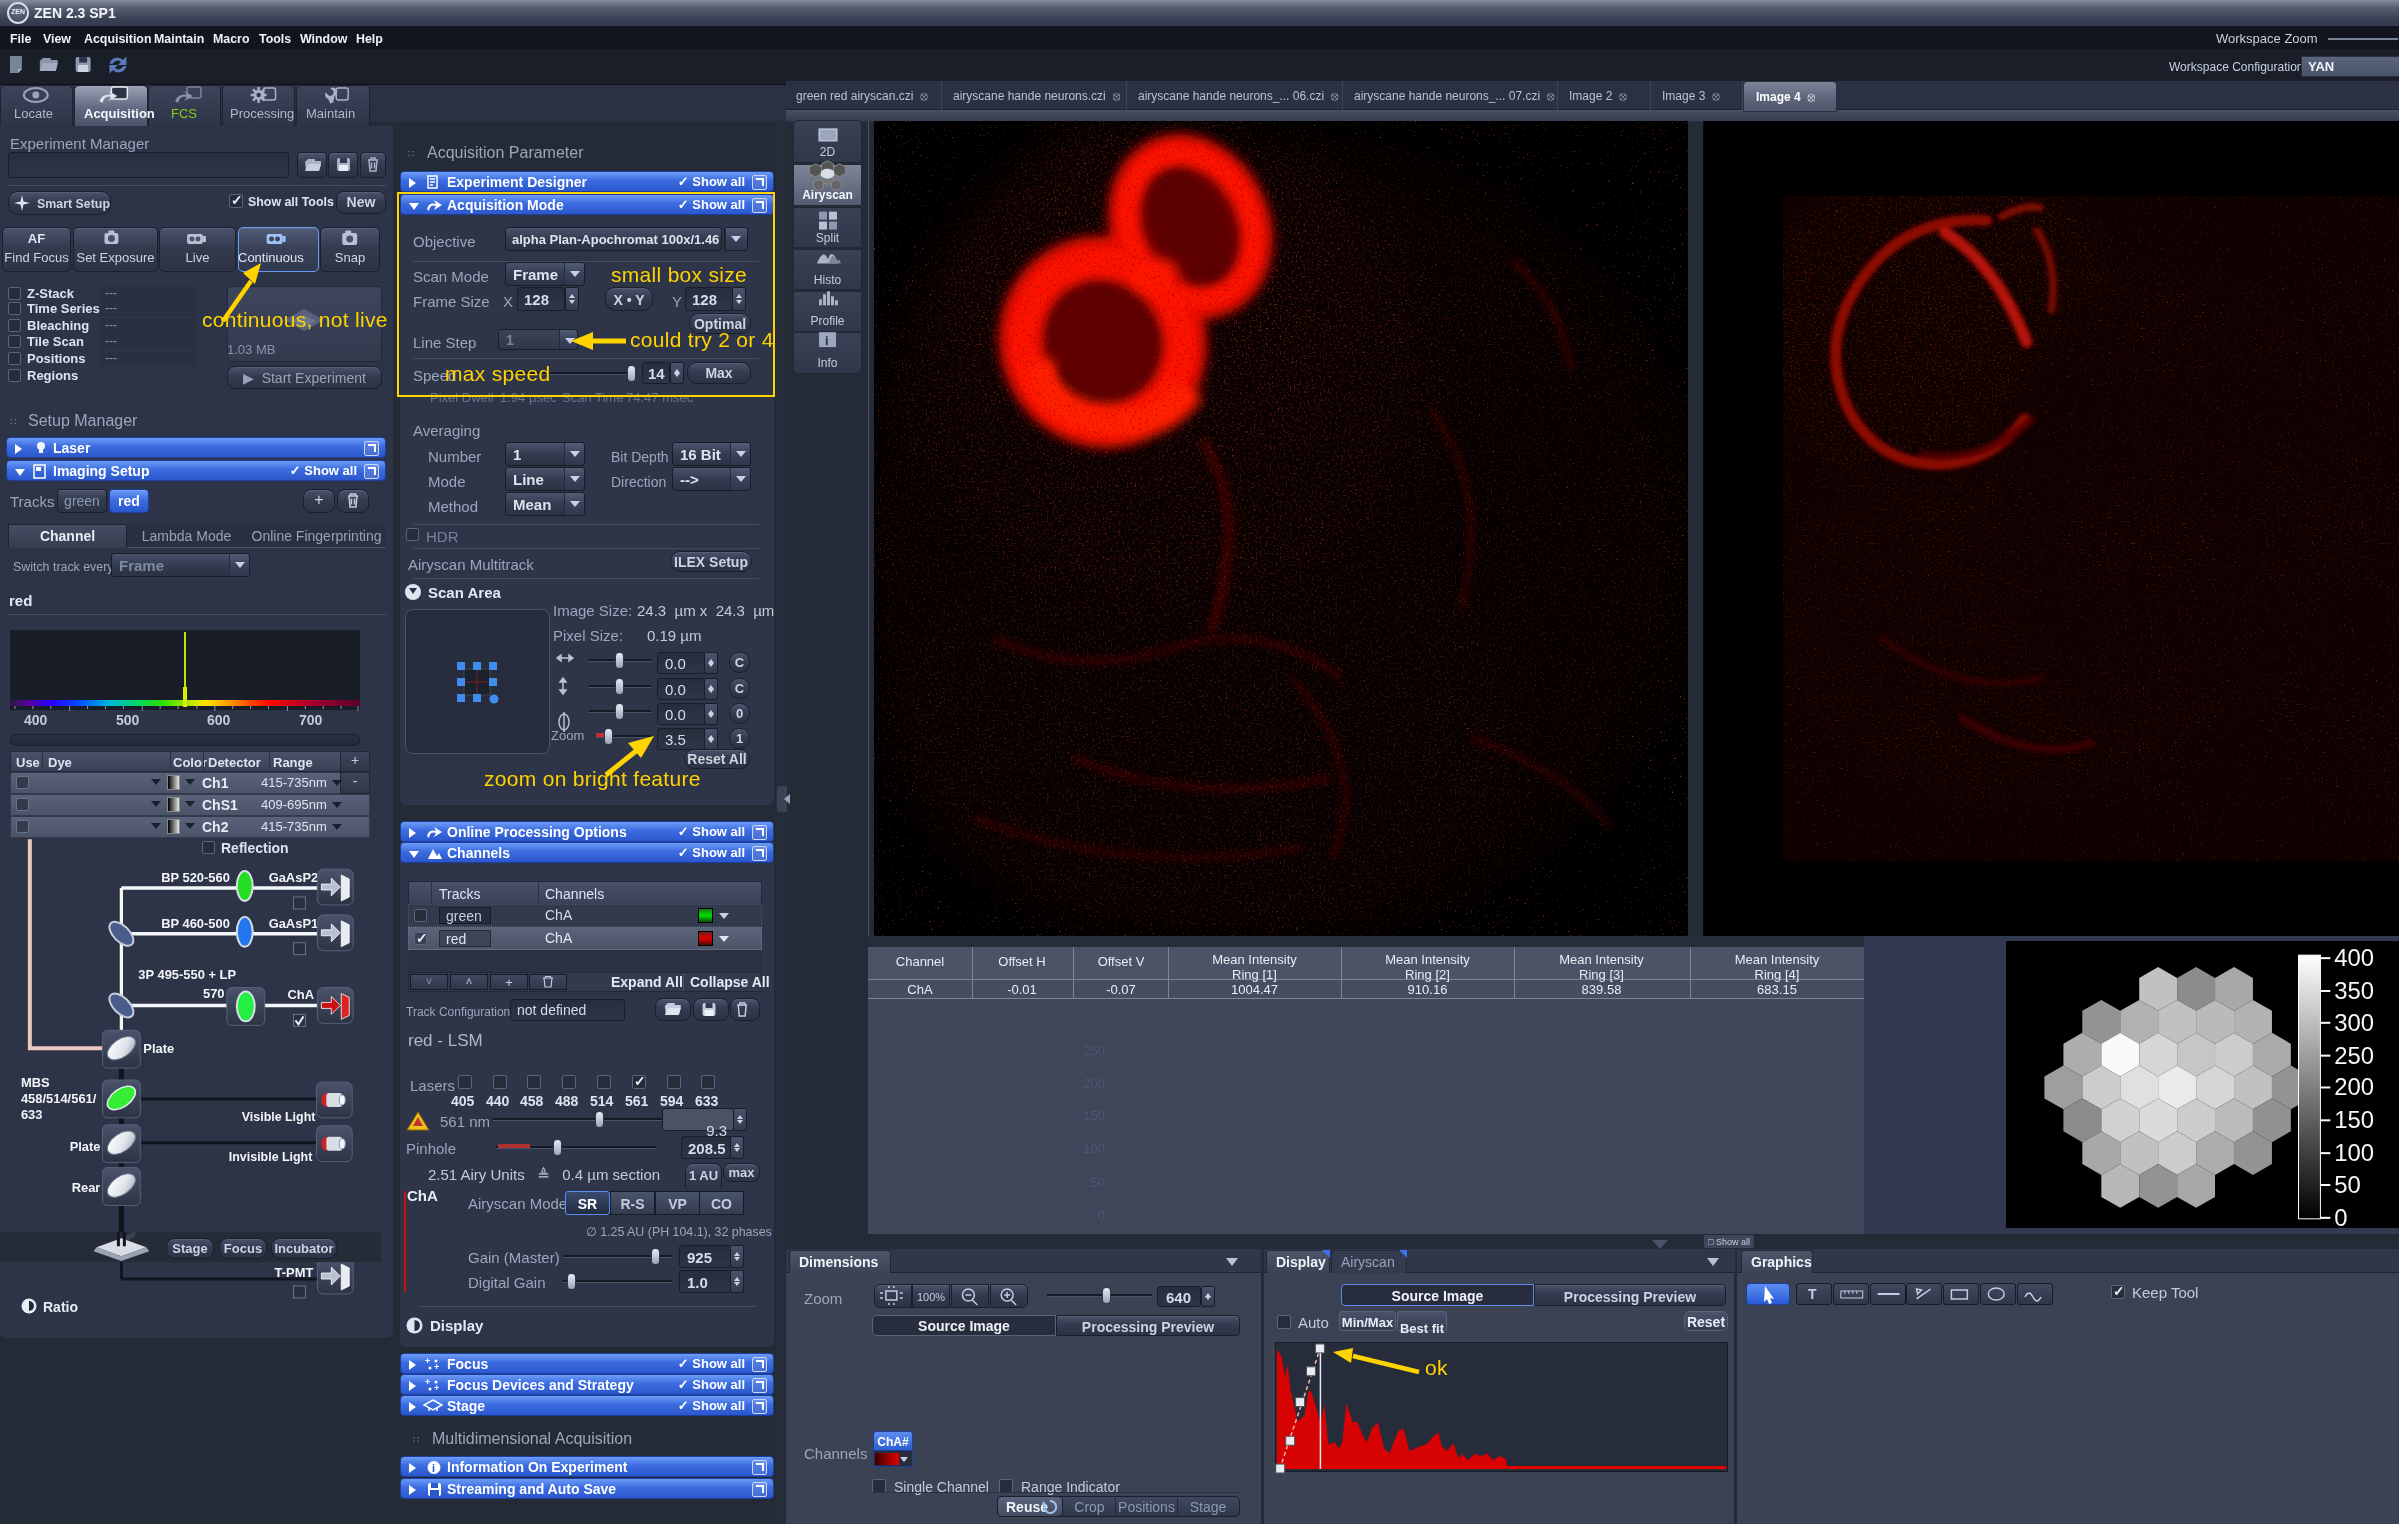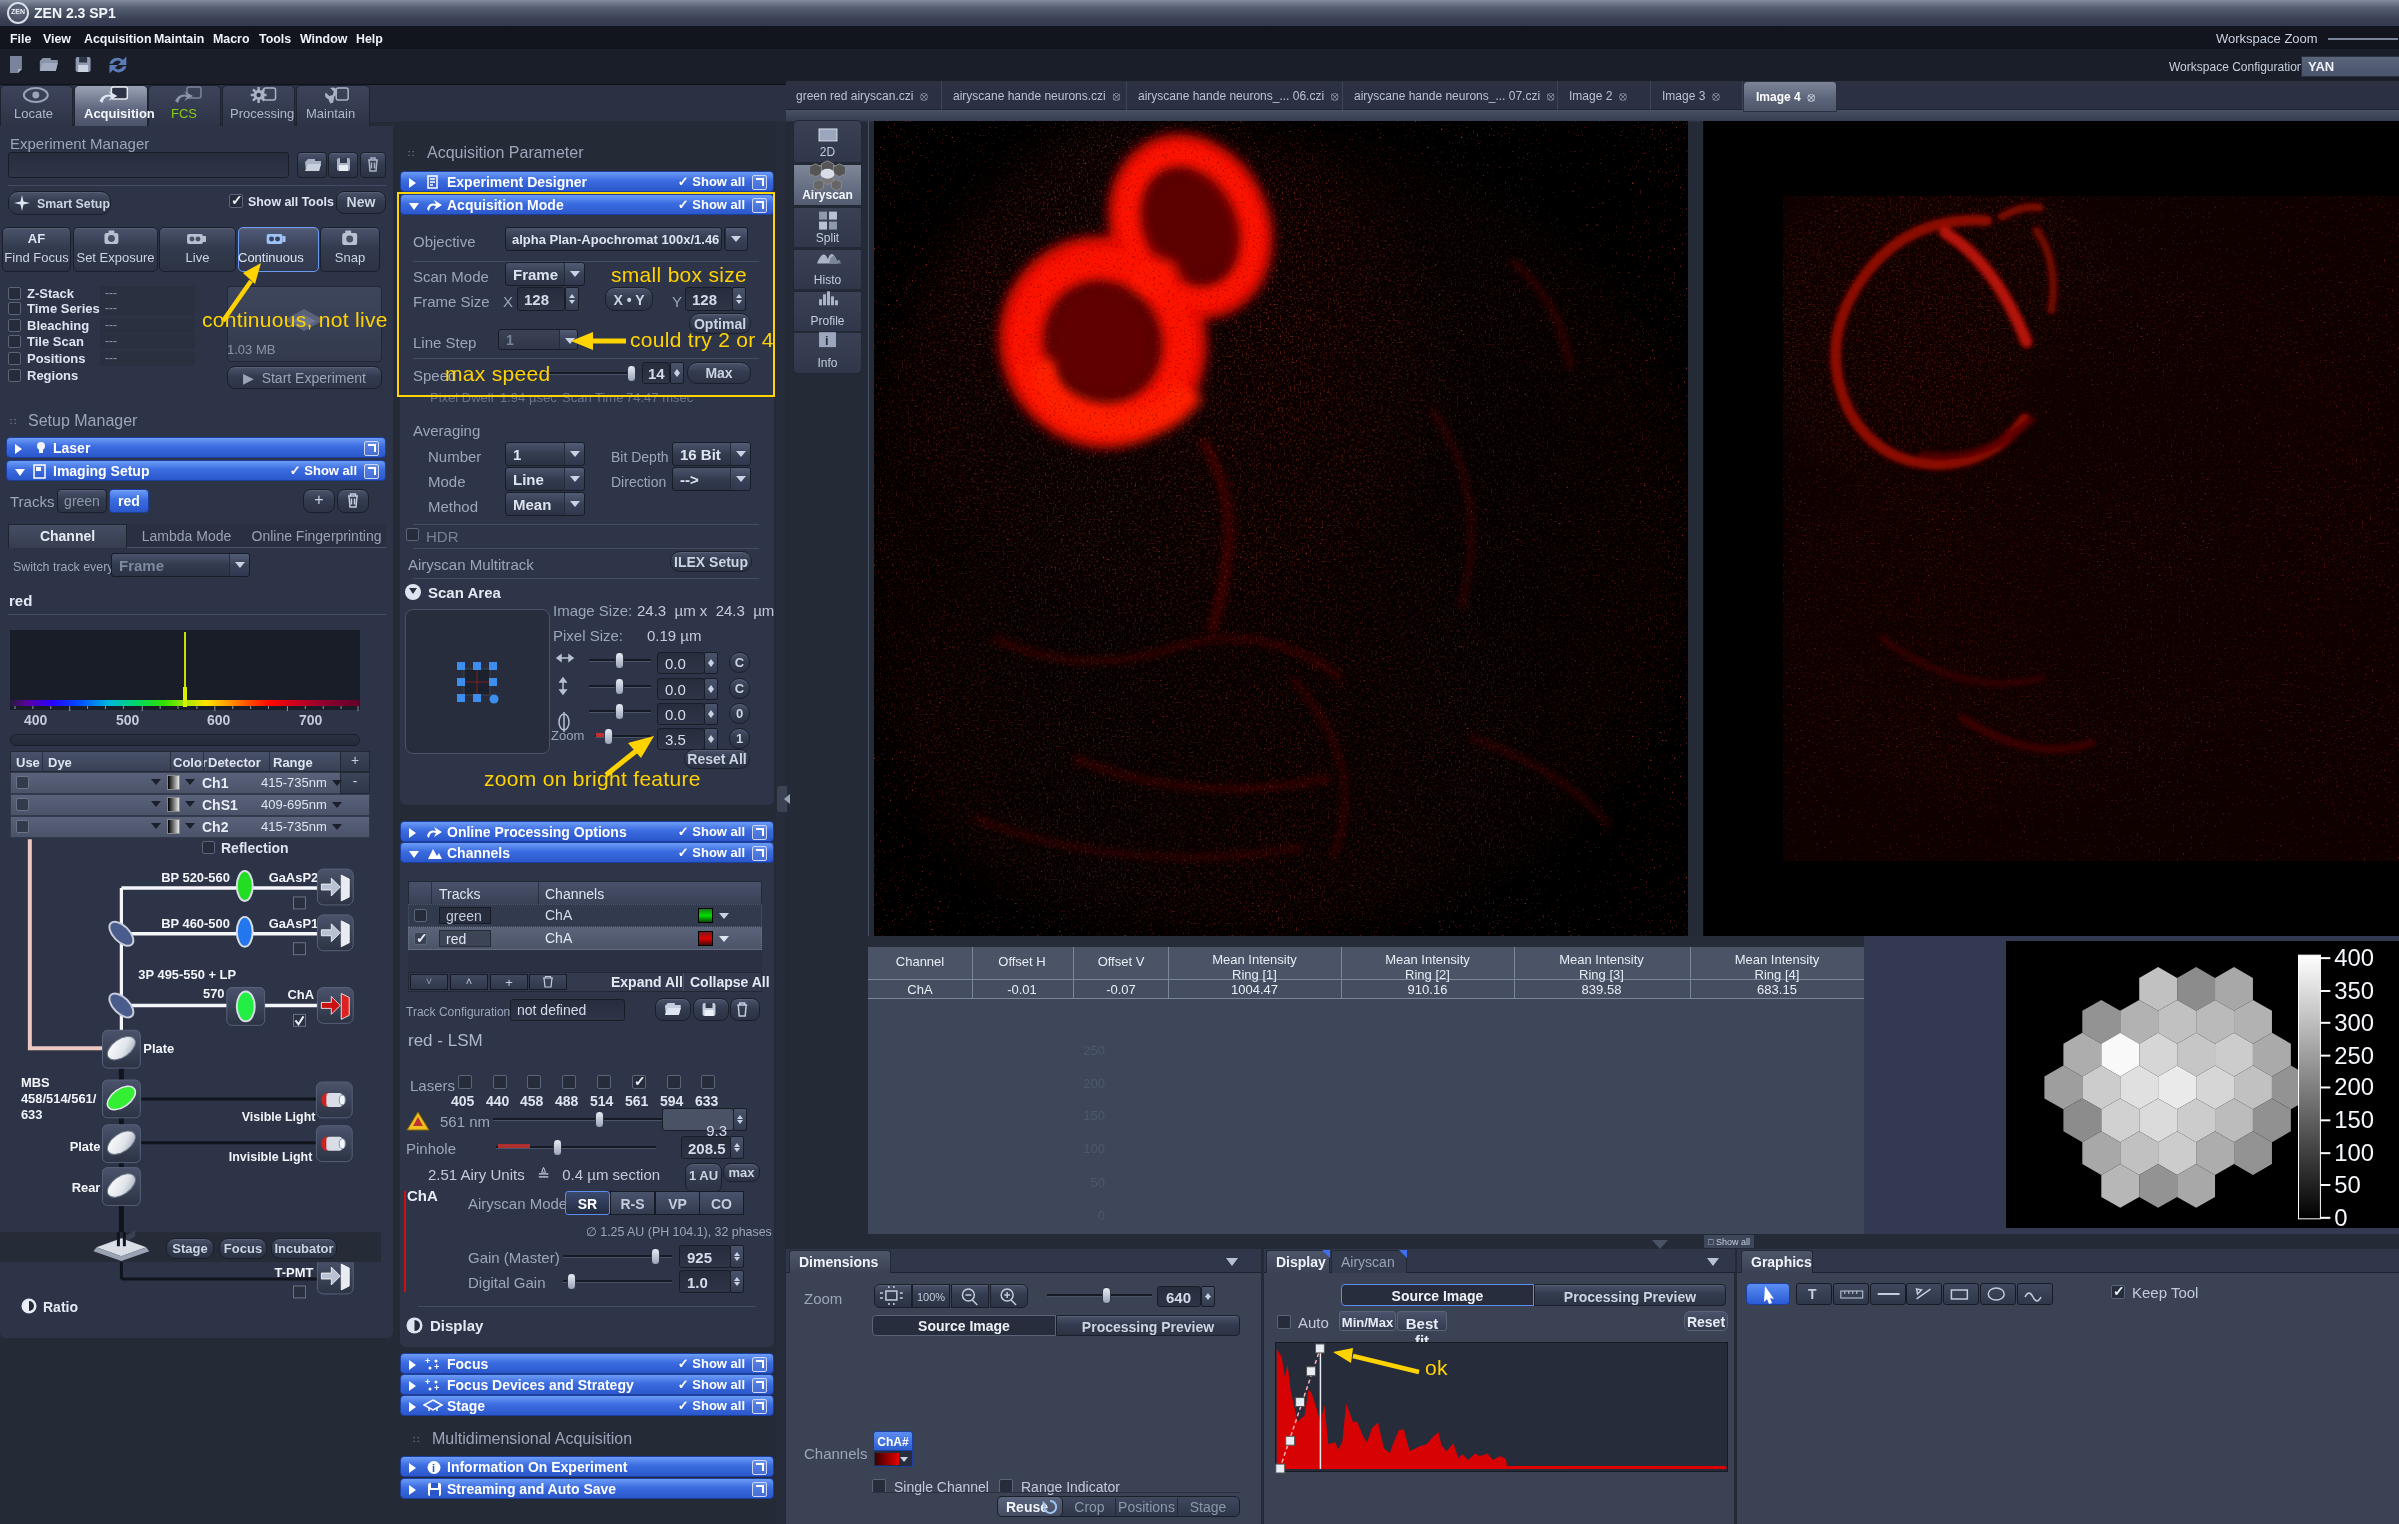--- a/index.html
+++ b/index.html
@@ -1115,21 +1115,21 @@
 <div class="abs" style="left:1266px;top:1250px;width:64px;height:23px;background:linear-gradient(#4d5569,#3b4254);border:1px solid #232836;border-bottom:none;border-radius:3px 3px 0 0;color:#f0f4fa;font-size:14px;font-weight:bold;padding:3px 0 0 9px;">Display</div>
 <div class="abs" style="left:1266px;top:1250px;width:0;height:0;border-left:8px solid transparent;border-top:8px solid #3e6ff0;margin-left:56px;"></div>
 <div class="abs" style="left:1331px;top:1250px;width:76px;height:23px;background:#343b4e;border:1px solid #232836;border-bottom:none;border-radius:3px 3px 0 0;color:#98a2b6;font-size:14px;padding:3px 0 0 9px;">Airyscan</div>
 <div class="abs" style="left:1399px;top:1250px;width:0;height:0;border-left:8px solid transparent;border-top:8px solid #3e6ff0;"></div>
 <div class="abs" style="left:1707px;top:1258px;border:6px solid transparent;border-top:8px solid #b8c2d2;"></div>
 <div class="abs" style="left:1341px;top:1284px;width:193px;height:22px;background:#272d3c;border:1px solid #5b8df2;border-radius:4px 0 0 4px;color:#eef2f8;font-size:14px;font-weight:bold;text-align:center;padding-top:3px;">Source Image</div>
 <div class="btn" style="left:1534px;top:1284px;width:192px;height:22px;border-radius:0 4px 4px 0;font-size:14px;font-weight:bold;padding-top:4px;">Processing Preview</div>
 <div class="chk" style="left:1277px;top:1315px;width:14px;height:14px;"></div>
 <div class="lbl2" style="left:1298px;top:1314px;font-size:15px;">Auto</div>
 <div class="abs" style="left:1339px;top:1311px;width:57px;height:20px;background:linear-gradient(#4a536b,#333b4f);border:1px solid #5a6478;border-radius:3px;color:#e8edf5;font-size:13px;font-weight:bold;text-align:center;padding-top:3px;">Min/Max</div>
-<div class="abs" style="left:1397px;top:1311px;width:50px;height:20px;background:linear-gradient(#4a536b,#333b4f);border:1px solid #5a6478;border-radius:3px;color:#e8edf5;font-size:15px;font-weight:bold;text-align:center;padding-top:3px;">Best fit</div>
+<div class="abs" style="left:1397px;top:1311px;width:50px;height:20px;background:linear-gradient(#4a536b,#333b4f);border:1px solid #5a6478;border-radius:3px;color:#e8edf5;font-size:13px;font-weight:bold;text-align:center;padding-top:9px;">Best fit</div>
 <div class="abs" style="left:1684px;top:1311px;width:44px;height:20px;background:linear-gradient(#4a536b,#333b4f);border:1px solid #5a6478;border-radius:6px;color:#e8edf5;font-size:14px;font-weight:bold;text-align:center;padding-top:2px;">Reset</div>
 <div class="abs" style="left:1275px;top:1342px;width:453px;height:130px;background:#262c3a;border:1px solid #171b25;"></div>
 <svg style="left:1276px;top:1343px;" width="451" height="128" viewBox="0 0 453 129">
 <path d="M0 127 L0 6 L5 14 L8 34 L11 22 L14 48 L21 79 L28 73 L32 47 L35 50 L41 69 L44 81 L48 62 L52 102 L59 100 L62 107 L66 100 L70 61 L77 80 L81 79 L87 94 L91 100 L96 86 L99 83 L102 80 L108 106 L114 111 L117 102 L123 88 L128 87 L134 109 L138 107 L144 104 L151 102 L158 94 L163 90 L166 103 L171 109 L178 101 L183 116 L187 112 L193 118 L200 111 L204 114 L209 113 L212 111 L218 118 L225 114 L231 117 L232 124 L453 125 L453 127 Z" fill="#e00000" opacity="0.95"></path>
 <rect x="0" y="124" width="453" height="3" fill="#e00000"></rect>
 <line x1="44" y1="4" x2="44" y2="127" stroke="#e8ecf4" stroke-width="1.5"></line>
 <line x1="3" y1="127" x2="44" y2="5" stroke="#ffb0b0" stroke-width="1.5" stroke-dasharray="4 3"></line>
 <g fill="#e8ecf4" stroke="#555" stroke-width="1">
             <rect x="-1" y="122" width="9" height="9"></rect>
             <rect x="9" y="94" width="9" height="9"></rect>

